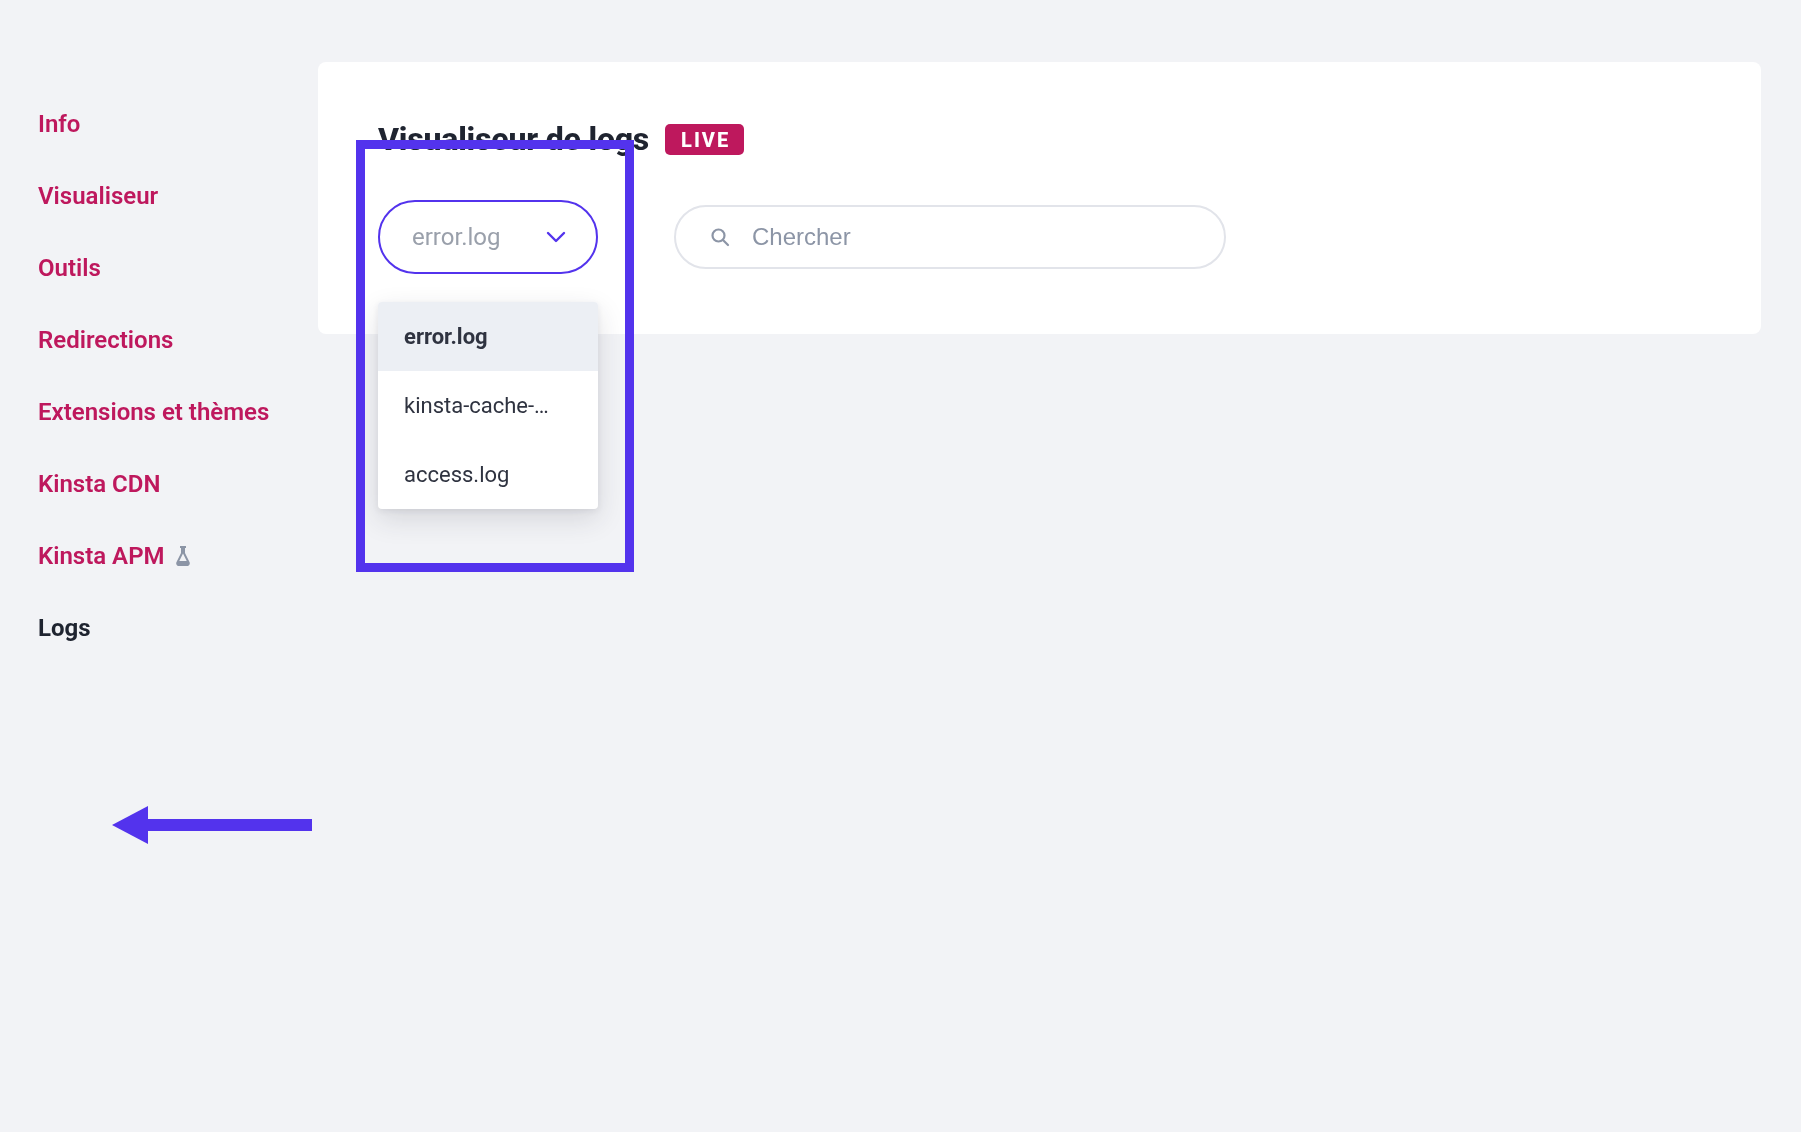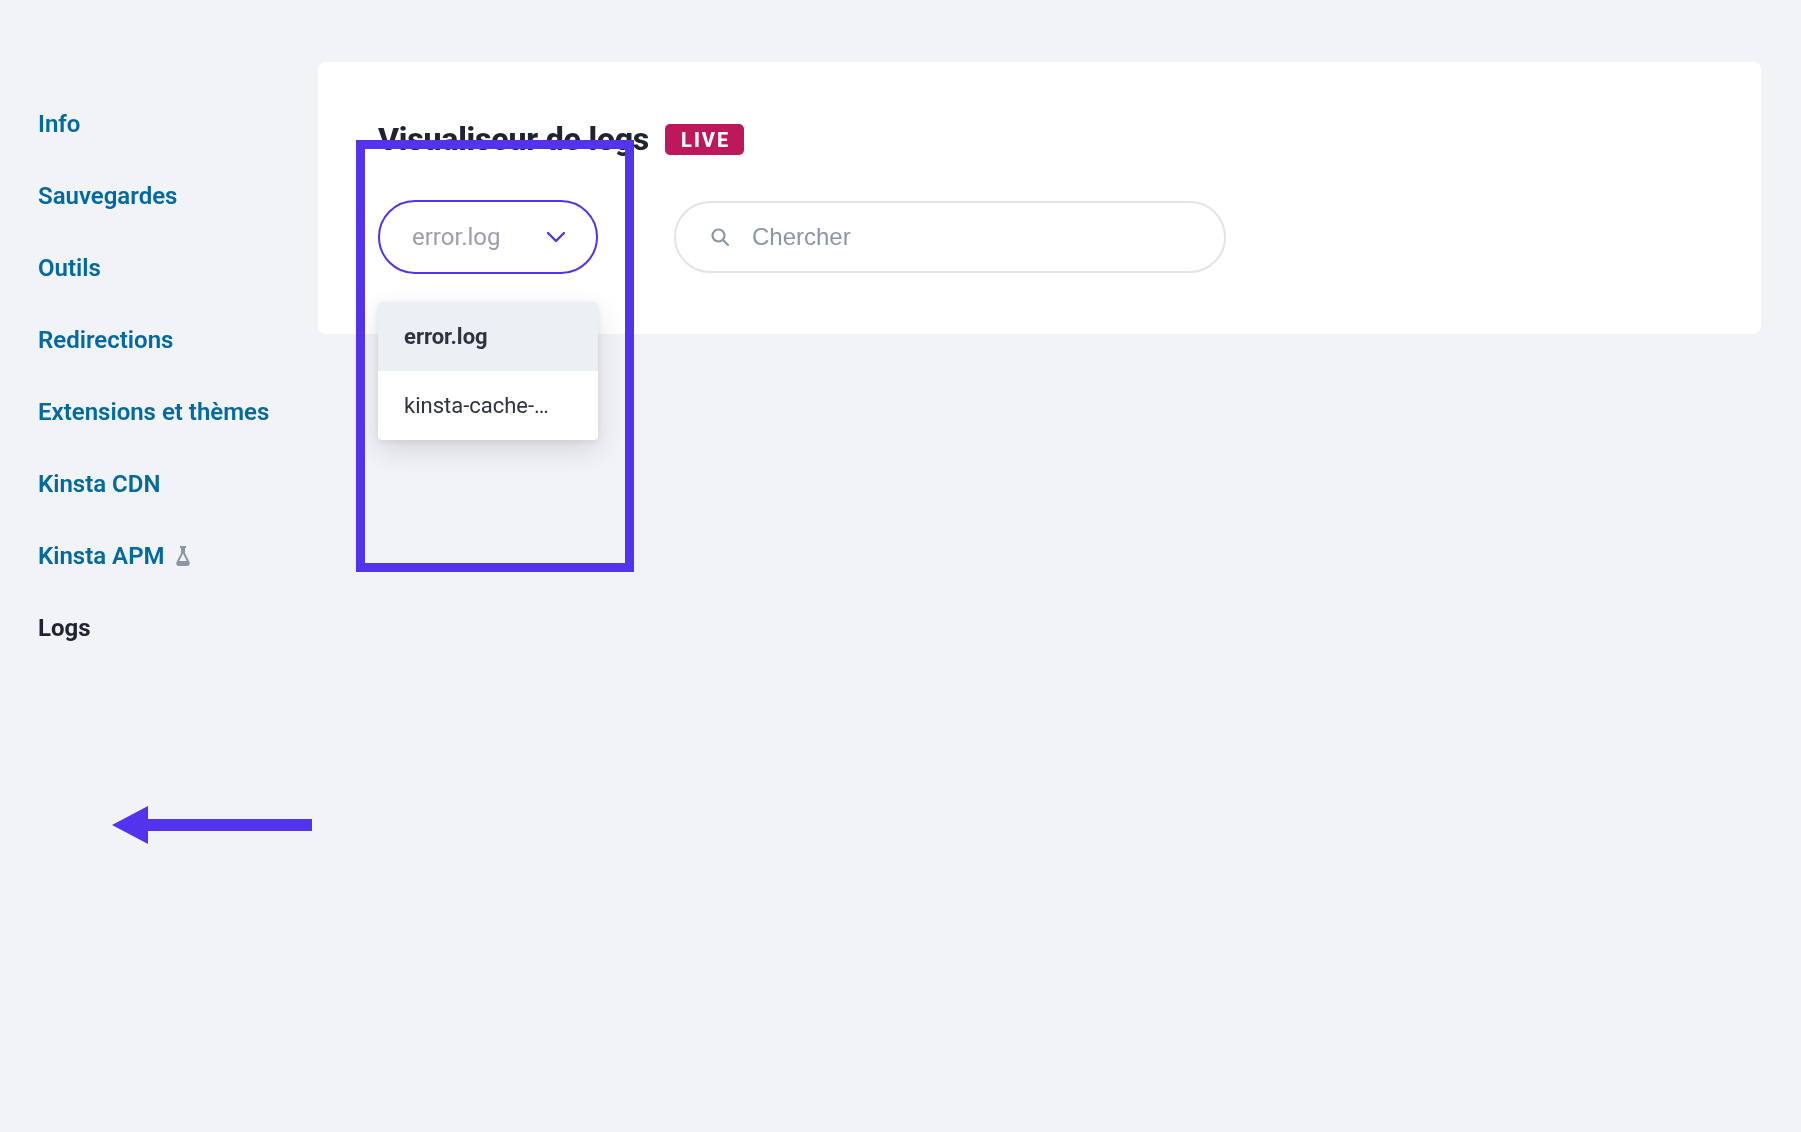--- a/index.html
+++ b/index.html
@@ -20,21 +20,21 @@
     
     .sidebar {
       width: 318px;
       flex: 0 0 318px;
       padding: 88px 0 0 38px;
     }
     .nav-list { list-style: none; }
     .nav-item {
       font-size: 24px;
       font-weight: 600;
-      color: #0369a1;
+      color: #be185d;
       padding: 22px 0;
       cursor: pointer;
       display: flex;
       align-items: center;
       gap: 10px;
     }
     .nav-item.active { color: #1f2430; font-weight: 700; }
     .flask {
       display: inline-block;
       width: 16px;
@@ -148,21 +148,21 @@
       text-overflow: ellipsis;
     }
     .dropdown-item.selected {
       background: #eceff4;
       font-weight: 700;
     }
 
     .search-pill {
       flex: 0 0 552px;
       width: 552px;
-      height: 72px;
+      height: 64px;
       border: 2px solid #e2e4ea;
       border-radius: 40px;
       display: flex;
       align-items: center;
       gap: 22px;
       padding: 0 34px;
       color: #8c95a6;
     }
     .search-pill .mag { display: flex; color: #8c95a6; }
     .search-input {
@@ -179,21 +179,21 @@
 <body>
 
 <div class="page">
 
   <nav class="sidebar">
     <ul class="nav-list">
       <li class="nav-item">
         <span>Info</span>
       </li>
       <li class="nav-item">
-        <span>Sauvegardes</span>
+        <span>Visualiseur</span>
       </li>
       <li class="nav-item">
         <span>Outils</span>
       </li>
       <li class="nav-item">
         <span>Redirections</span>
       </li>
       <li class="nav-item">
         <span>Extensions et thèmes</span>
       </li>
@@ -239,20 +239,21 @@
             <span class="chevron">
               <svg width="20" height="14" viewBox="0 0 20 14" fill="none">
                   <path d="M2 3l8 8 8-8" stroke="#5333ed" stroke-width="2.4" stroke-linecap="round" stroke-linejoin="round"></path>
                 </svg>
             </span>
           </div>
 
           <div class="dropdown">
             <div class="dropdown-item selected">error.log</div>
             <div class="dropdown-item">kinsta-cache-…</div>
+            <div class="dropdown-item">access.log</div>
           </div>
         </div>
 
         <div class="search-pill">
           <span class="mag">
             <svg width="20" height="20" viewBox="0 0 20 20" fill="none">
                 <circle cx="8.5" cy="8.5" r="6" stroke="#8c95a6" stroke-width="2.2"></circle>
                 <line x1="13.2" y1="13.2" x2="18" y2="18" stroke="#8c95a6" stroke-width="2.2" stroke-linecap="round"></line>
               </svg>
           </span>

